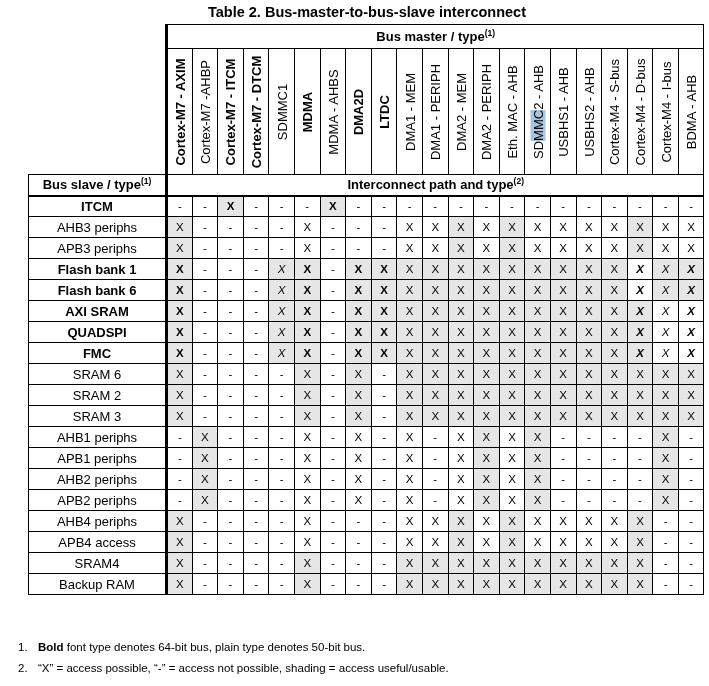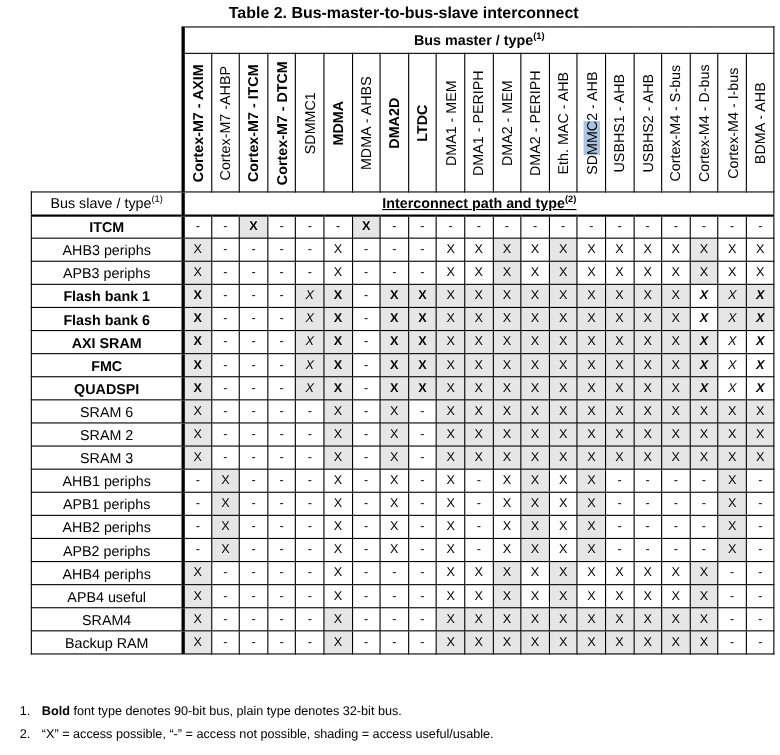--- a/index.html
+++ b/index.html
@@ -8,22 +8,22 @@
   .title span { margin-left:25px; }
   table { position:absolute; left:28px; top:24px; border-collapse:collapse; table-layout:fixed; }
   td, th { border:1px solid #000; padding:0; text-align:center; font-size:12.5px; height:21px; box-sizing:border-box; }
   th { font-weight:normal; }
   .corner { border:none !important; background:transparent; }
   .master-head { font-weight:bold; height:24px; font-size:13px; }
   .colhead { height:126px; vertical-align:middle; position:relative; width:25.6px; }
   .colhead .rot { position:absolute; left:50%; top:50%; transform:translate(-50%,-50%) rotate(-90deg); white-space:nowrap; font-size:13px; }
   .colhead .rot.b { font-weight:bold; }
   .sel { background:#a9c3e0; }
-  .slave-head { font-weight:normal; width:138px; font-size:13px; }
-  .path-head { font-weight:bold; font-size:13px;text-decoration:underline; }
+  .slave-head { font-weight:bold; width:138px; font-size:13px; }
+  .path-head { font-weight:bold; font-size:13px; }
   tr.sep td, tr.sep th { border-top:2.5px solid #000; }
   .rowlabel { width:138px; font-size:13px;margin-top:40px; }
   .rowlabel.b { font-weight:bold; }
   td.first { border-left:3px solid #000; }
   th.first { border-left:3px solid #000; }
   td.cell.s { background:#e6e6e6; }
   td.cell.b { font-weight:bold; }
   td.cell.i { font-style:italic; }
   td.cell { font-size:11.5px; }
   sup { font-size:8.5px; vertical-align:super; line-height:0; }
@@ -276,21 +276,21 @@
         <td class="cell s">X</td>
         <td class="cell s">X</td>
         <td class="cell s">X</td>
         <td class="cell s">X</td>
         <td class="cell s">X</td>
         <td class="cell s b i">X</td>
         <td class="cell i">X</td>
         <td class="cell b i">X</td>
       </tr>
       <tr>
-        <td class="rowlabel b">FMC</td>
+        <td class="rowlabel b">QUADSPI</td>
         <td class="cell first s b">X</td>
         <td class="cell">-</td>
         <td class="cell">-</td>
         <td class="cell">-</td>
         <td class="cell s i">X</td>
         <td class="cell s b">X</td>
         <td class="cell">-</td>
         <td class="cell s b">X</td>
         <td class="cell s b">X</td>
         <td class="cell s">X</td>
@@ -300,21 +300,21 @@
         <td class="cell s">X</td>
         <td class="cell s">X</td>
         <td class="cell s">X</td>
         <td class="cell s">X</td>
         <td class="cell s">X</td>
         <td class="cell s b i">X</td>
         <td class="cell i">X</td>
         <td class="cell b i">X</td>
       </tr>
       <tr>
-        <td class="rowlabel b">QUADSPI</td>
+        <td class="rowlabel b">FMC</td>
         <td class="cell first s b">X</td>
         <td class="cell">-</td>
         <td class="cell">-</td>
         <td class="cell">-</td>
         <td class="cell s i">X</td>
         <td class="cell s b">X</td>
         <td class="cell">-</td>
         <td class="cell s b">X</td>
         <td class="cell s b">X</td>
         <td class="cell s">X</td>
@@ -516,21 +516,21 @@
         <td class="cell s">X</td>
         <td class="cell">X</td>
         <td class="cell">X</td>
         <td class="cell">X</td>
         <td class="cell">X</td>
         <td class="cell s">X</td>
         <td class="cell">-</td>
         <td class="cell">-</td>
       </tr>
       <tr>
-        <td class="rowlabel">APB4 useful</td>
+        <td class="rowlabel">APB4 access</td>
         <td class="cell first s">X</td>
         <td class="cell">-</td>
         <td class="cell">-</td>
         <td class="cell">-</td>
         <td class="cell">-</td>
         <td class="cell">X</td>
         <td class="cell">-</td>
         <td class="cell">-</td>
         <td class="cell">-</td>
         <td class="cell">X</td>
@@ -593,19 +593,19 @@
         <td class="cell s">X</td>
         <td class="cell">-</td>
         <td class="cell">-</td>
       </tr>
     </tbody>
 </table>
 
 <div class="notes" id="notes">
     <div class="note">
       <span class="num">1.</span>
-      <span><b>Bold</b><span> font type denotes 90-bit bus, plain type denotes 32-bit bus.</span></span>
+      <span><b>Bold</b><span> font type denotes 64-bit bus, plain type denotes 50-bit bus.</span></span>
     </div>
     <div class="note">
       <span class="num">2.</span>
       <span><span>“X” = access possible, “-” = access not possible, shading = access useful/usable.</span></span>
     </div>
   </div>
 
 </body></html>

